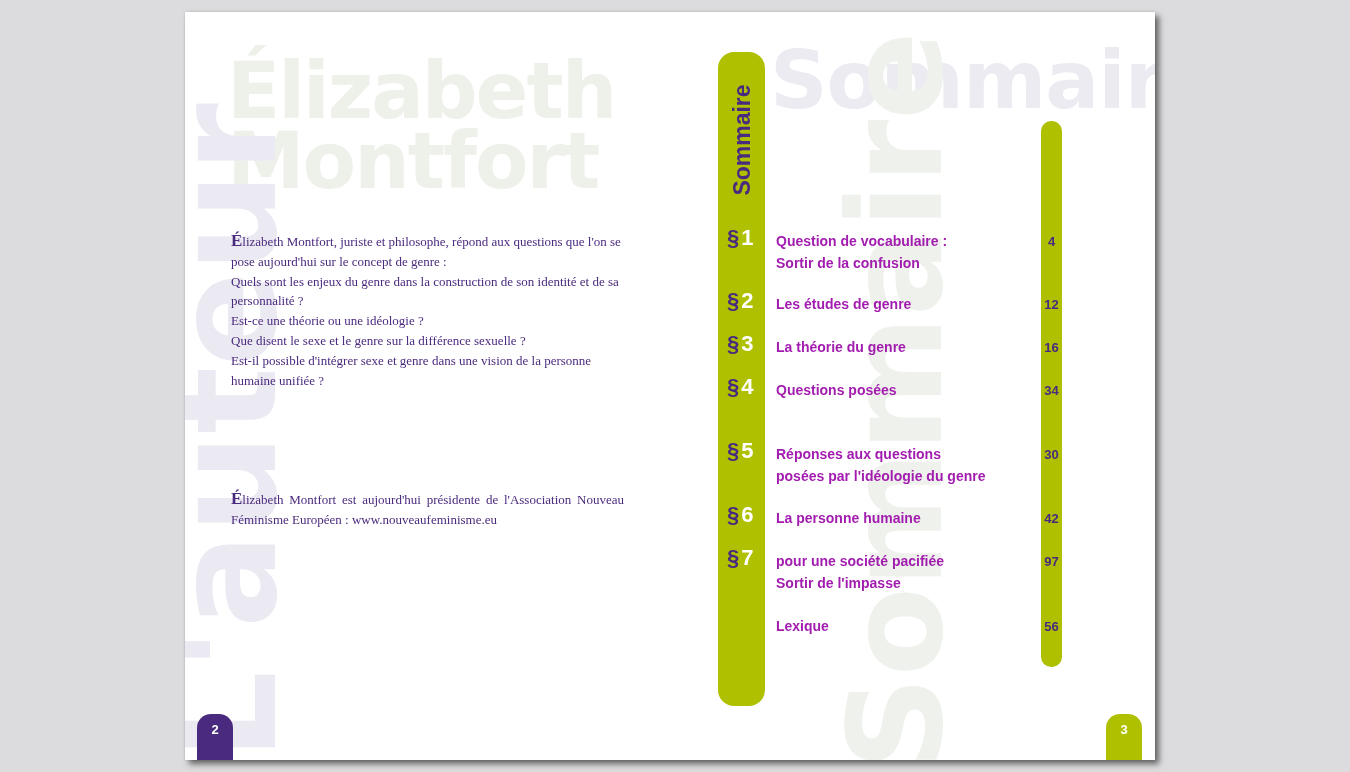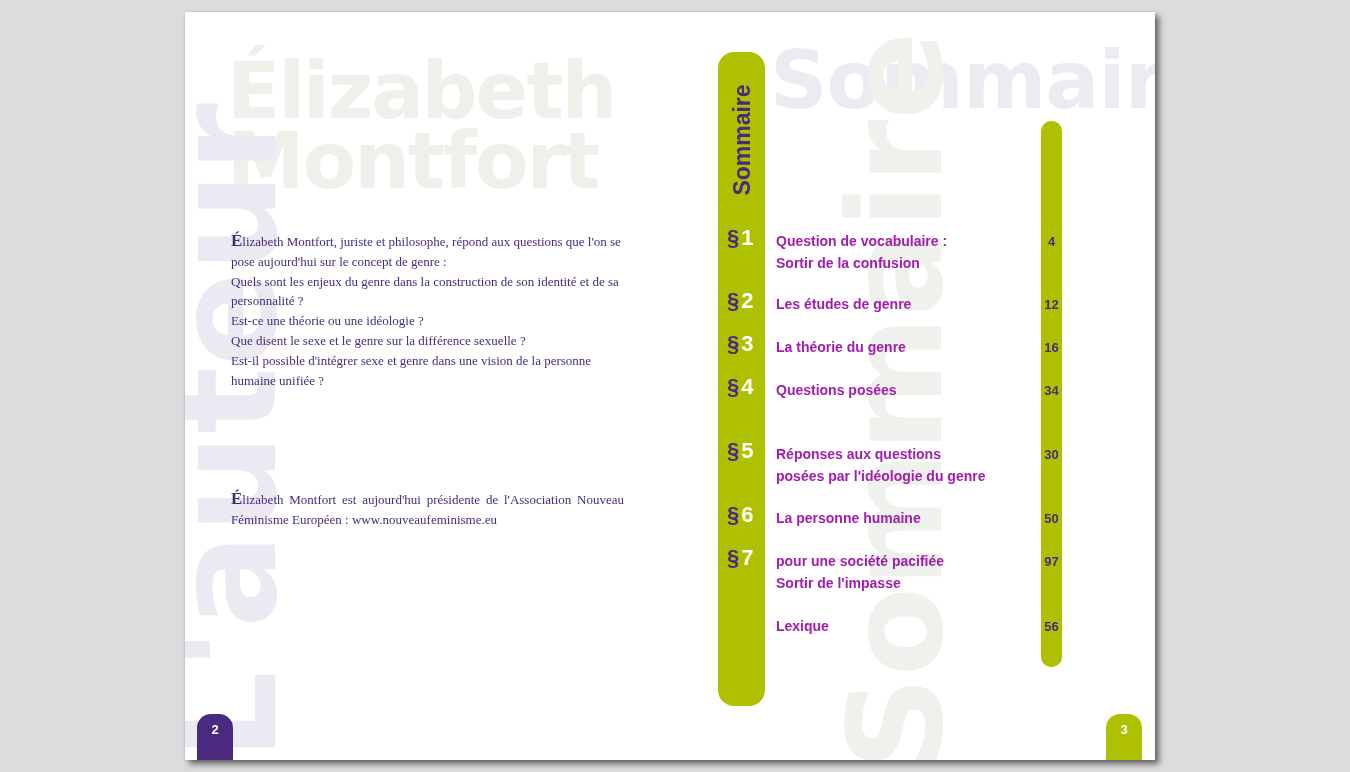--- a/index.html
+++ b/index.html
@@ -244,21 +244,21 @@
           <div>posées par l'idéologie du genre</div>
         </div>
       <div class="toc-page">30</div>
     </div>
 
     <div class="toc-row" style="top:496px;">
       <div class="toc-num"><span class="sect">§</span><span class="n">6</span></div>
       <div class="toc-title">
           <div>La personne humaine</div>
         </div>
-      <div class="toc-page">50</div>
+      <div class="toc-page">42</div>
     </div>
 
     <div class="toc-row" style="top:539px;">
       <div class="toc-num"><span class="sect">§</span><span class="n">7</span></div>
       <div class="toc-title">
           <div>pour une société pacifiée</div>
           <div>Sortir de l'impasse</div>
         </div>
       <div class="toc-page">97</div>
     </div>

